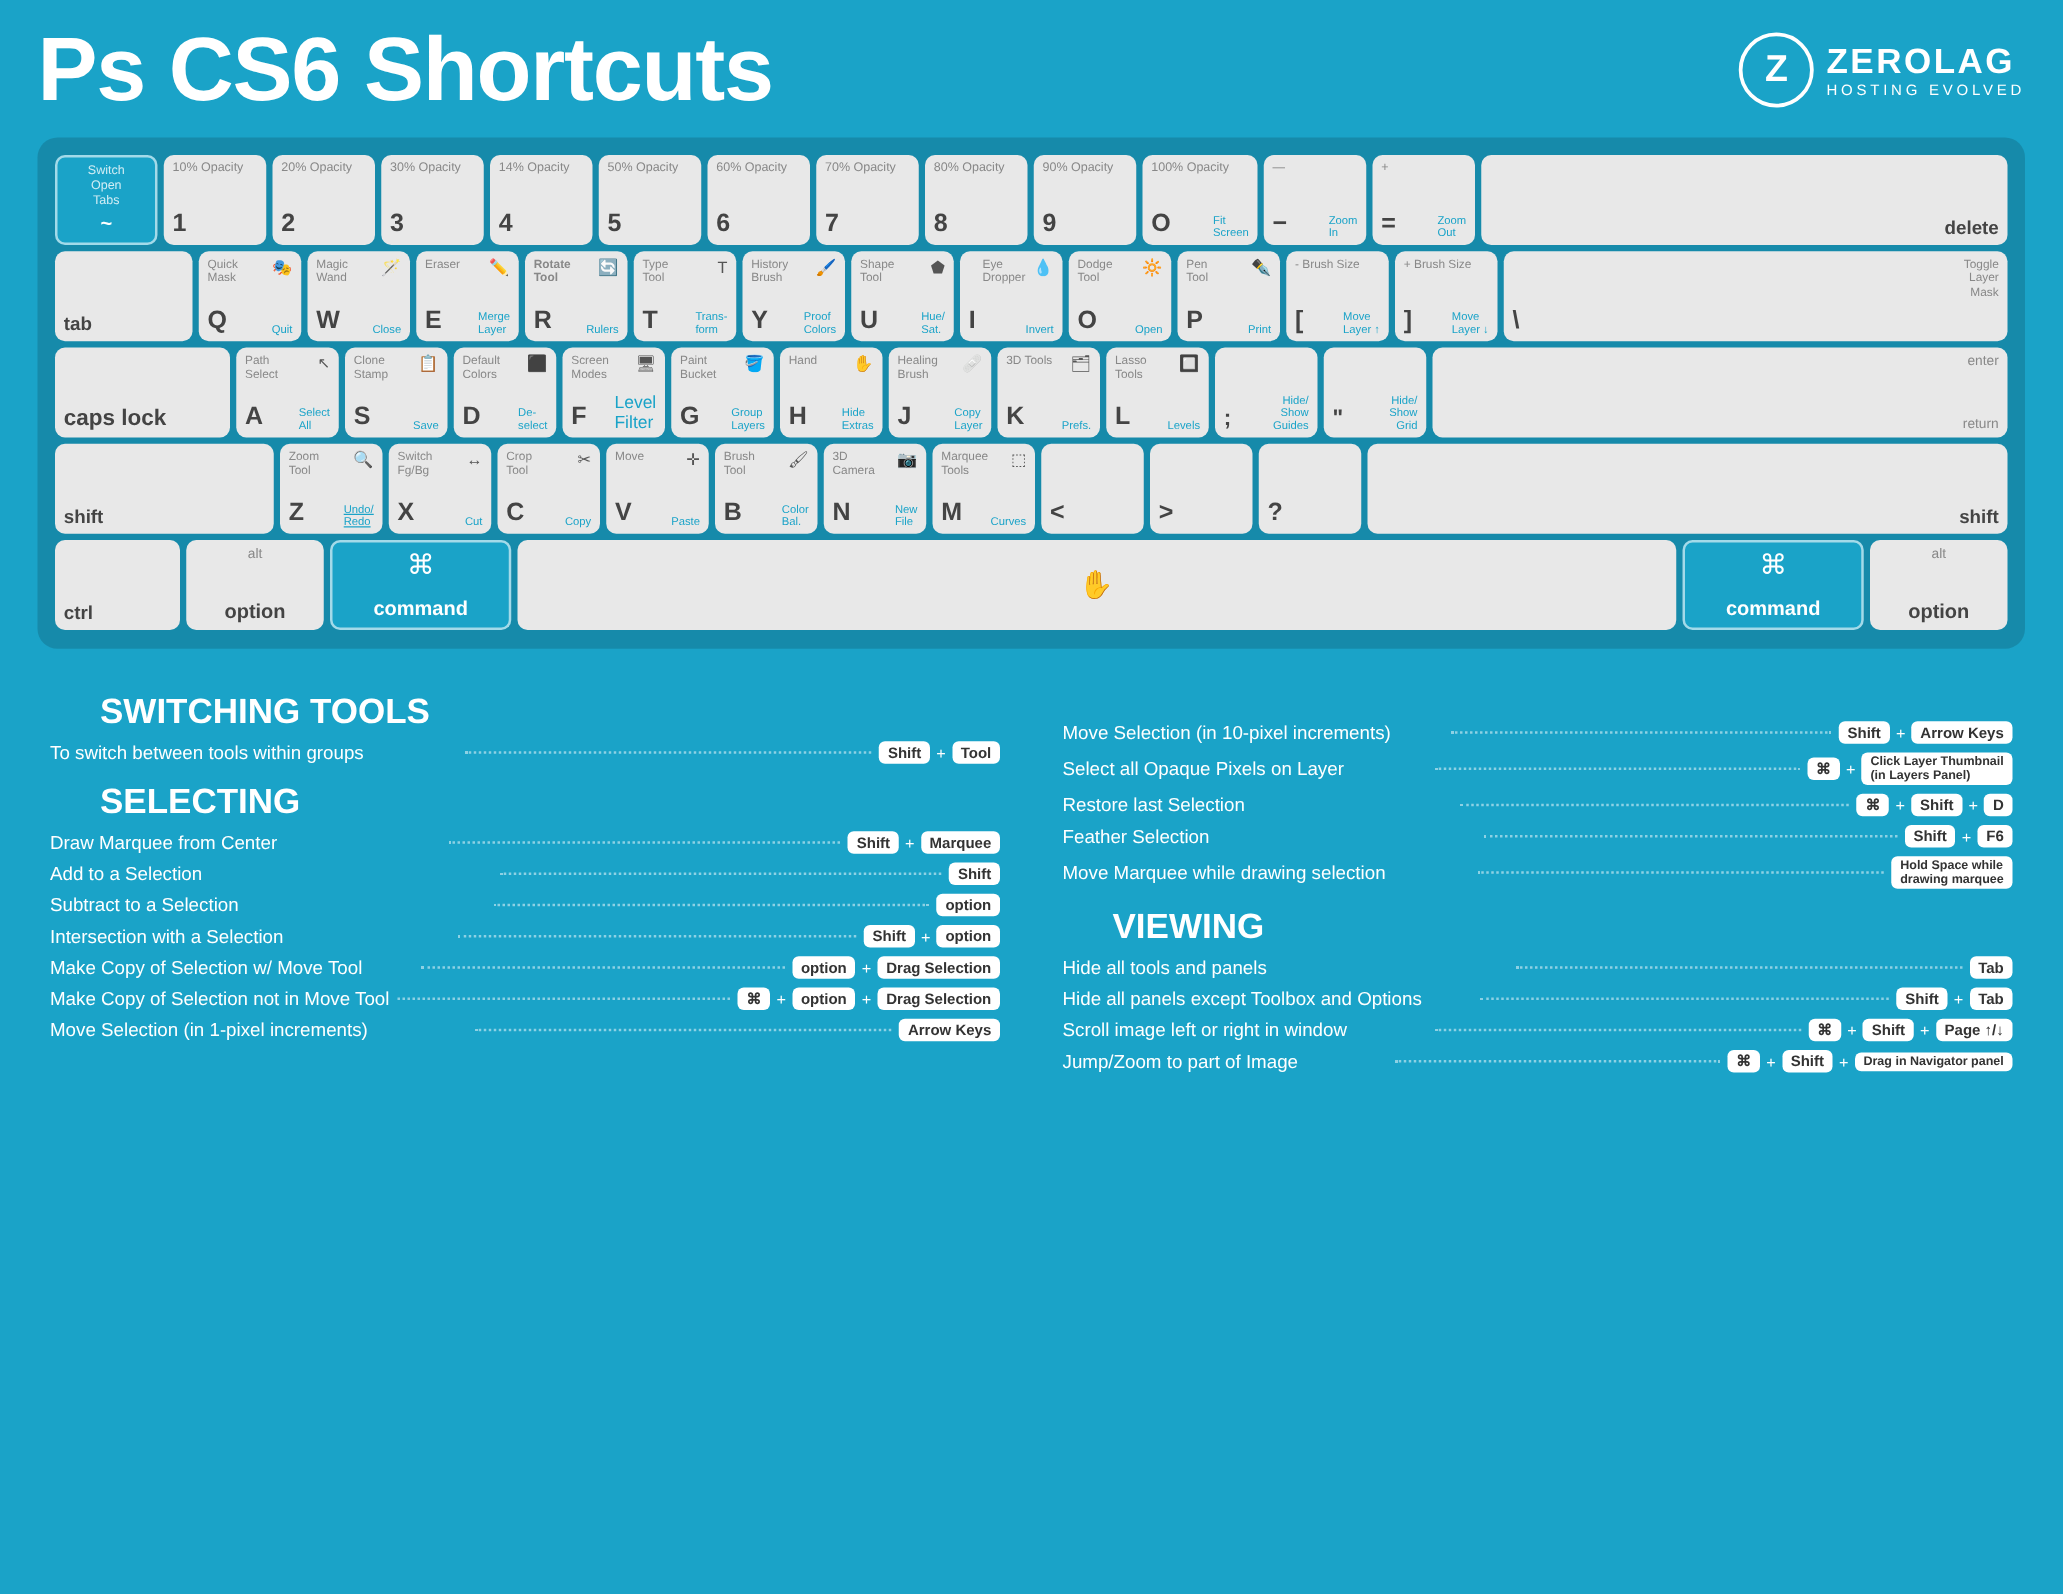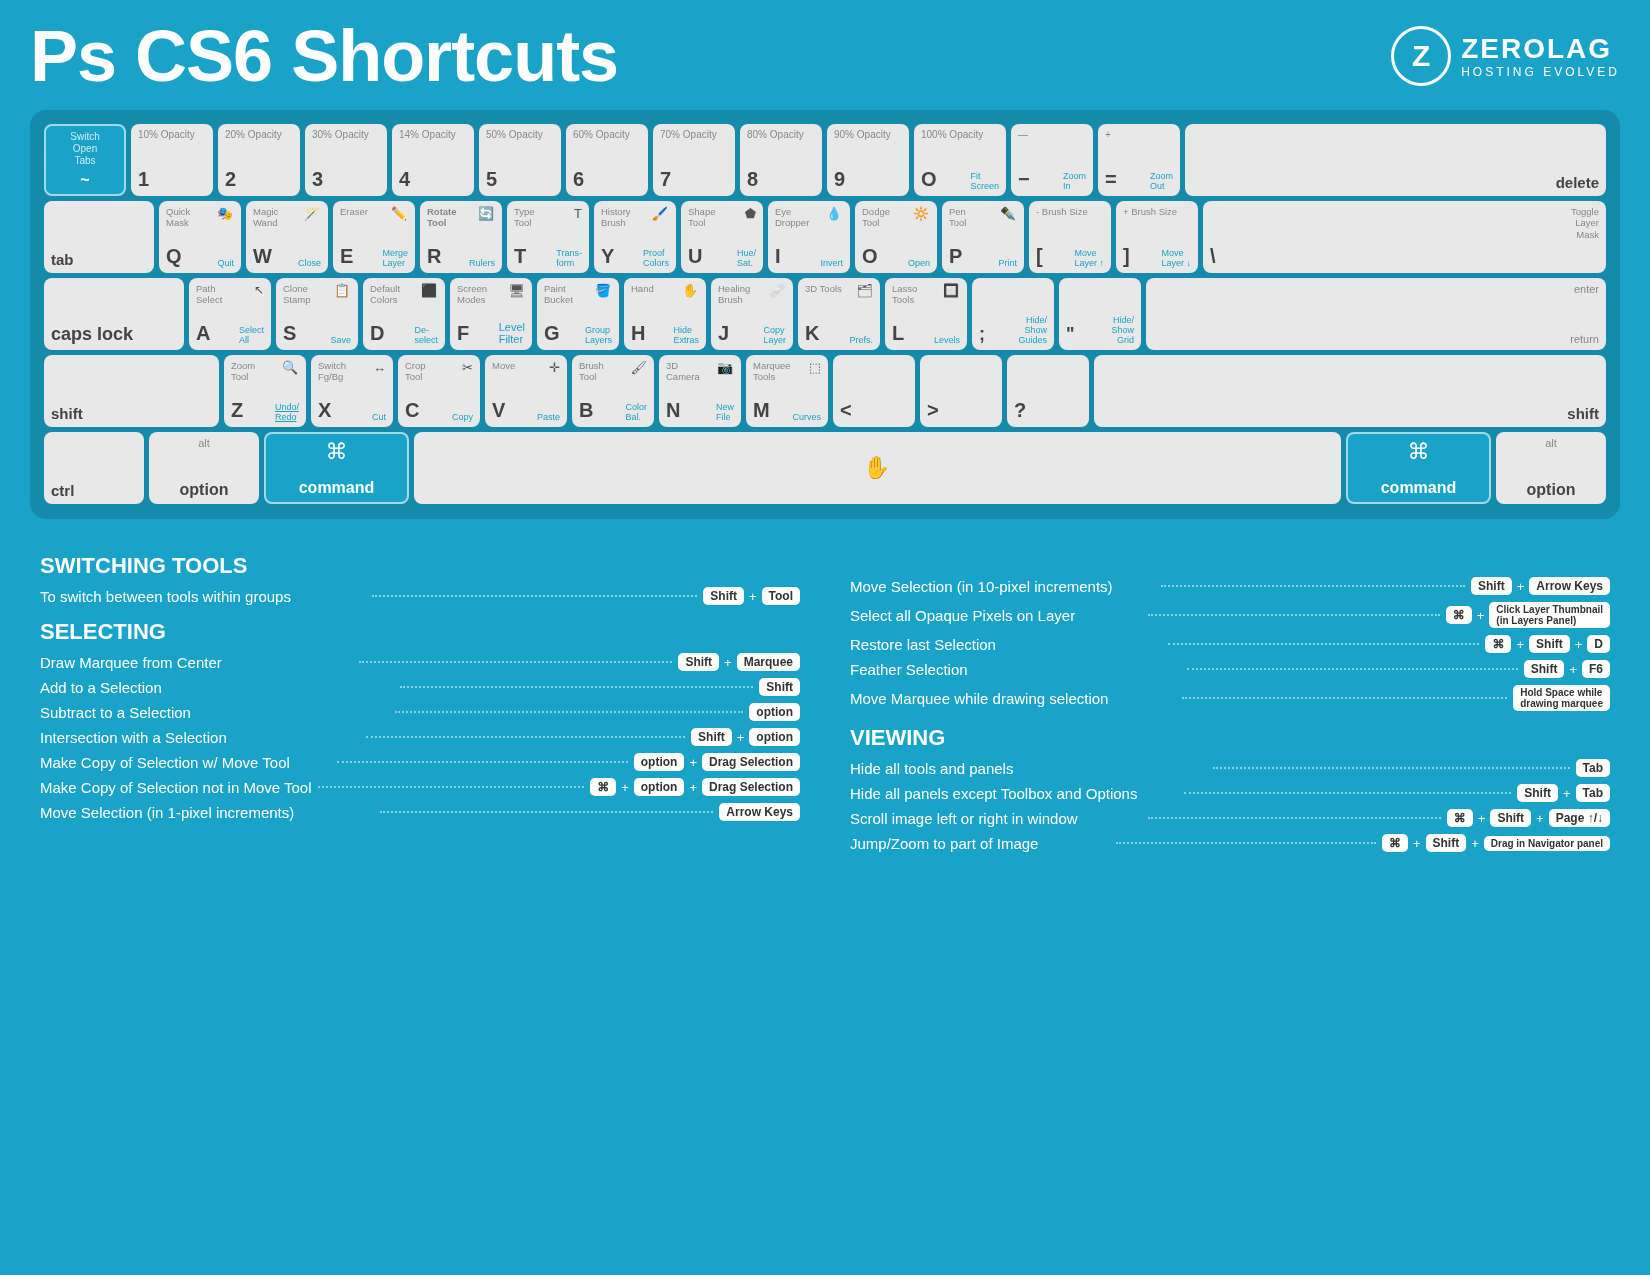--- a/index.html
+++ b/index.html
@@ -104,25 +104,26 @@
     
     .bottom-content {
       display: flex;
       gap: 50px;
       padding: 0 10px;
     }
     .left-col { flex: 1; }
     .right-col { flex: 1; }
 
     .section-title {
-      font-size: 22px;
+      font-size: 28px;
       font-weight: 900;
       color: #fff;
       margin-bottom: 8px;
       margin-top: 12px;
+      margin-left: 40px;
     }
     .shortcut-line {
       display: flex;
       align-items: center;
       margin-bottom: 7px;
       font-size: 15px;
       color: #fff;
     }
     .shortcut-desc {
       flex: 1;
@@ -311,21 +312,21 @@
         <div style="display:flex;justify-content:space-between;">
           <span style="font-size:9.5px;color:#888;">Shape<br>Tool</span>
           <span style="font-size:13px;">⬟</span>
         </div>
         <div style="display:flex;justify-content:space-between;align-items:flex-end;">
           <span class="key-bl" style="font-size:20px;">U</span>
           <span style="font-size:9px;color:#1aa3c8;">Hue/<br>Sat.</span>
         </div>
       </div>
       <div class="key" style="min-width:82px;">
-        <div style="display:flex;justify-content:space-between;">
+        <div style="display:flex;justify-content:space-between;margin-left:11px;">
           <span style="font-size:9.5px;color:#888;">Eye<br>Dropper</span>
           <span style="font-size:13px;">💧</span>
         </div>
         <div style="display:flex;justify-content:space-between;align-items:flex-end;">
           <span class="key-bl" style="font-size:20px;">I</span>
           <span style="font-size:9px;color:#1aa3c8;">Invert</span>
         </div>
       </div>
       <div class="key" style="min-width:82px;">
         <div style="display:flex;justify-content:space-between;">
@@ -402,21 +403,21 @@
           <span style="font-size:9px;color:#1aa3c8;">De-<br>select</span>
         </div>
       </div>
       <div class="key" style="min-width:82px;">
         <div style="display:flex;justify-content:space-between;">
           <span style="font-size:9.5px;color:#888;">Screen<br>Modes</span>
           <span style="font-size:13px;">🖥</span>
         </div>
         <div style="display:flex;justify-content:space-between;align-items:flex-end;">
           <span class="key-bl" style="font-size:20px;">F</span>
-          <span style="font-size:11px;color:#1aa3c8;">Level<br>Filter</span>
+          <span style="font-size:14px;color:#1aa3c8;">Level<br>Filter</span>
         </div>
       </div>
       <div class="key" style="min-width:82px;">
         <div style="display:flex;justify-content:space-between;">
           <span style="font-size:9.5px;color:#888;">Paint<br>Bucket</span>
           <span style="font-size:13px;">🪣</span>
         </div>
         <div style="display:flex;justify-content:space-between;align-items:flex-end;">
           <span class="key-bl" style="font-size:20px;">G</span>
           <span style="font-size:9px;color:#1aa3c8;">Group<br>Layers</span>

